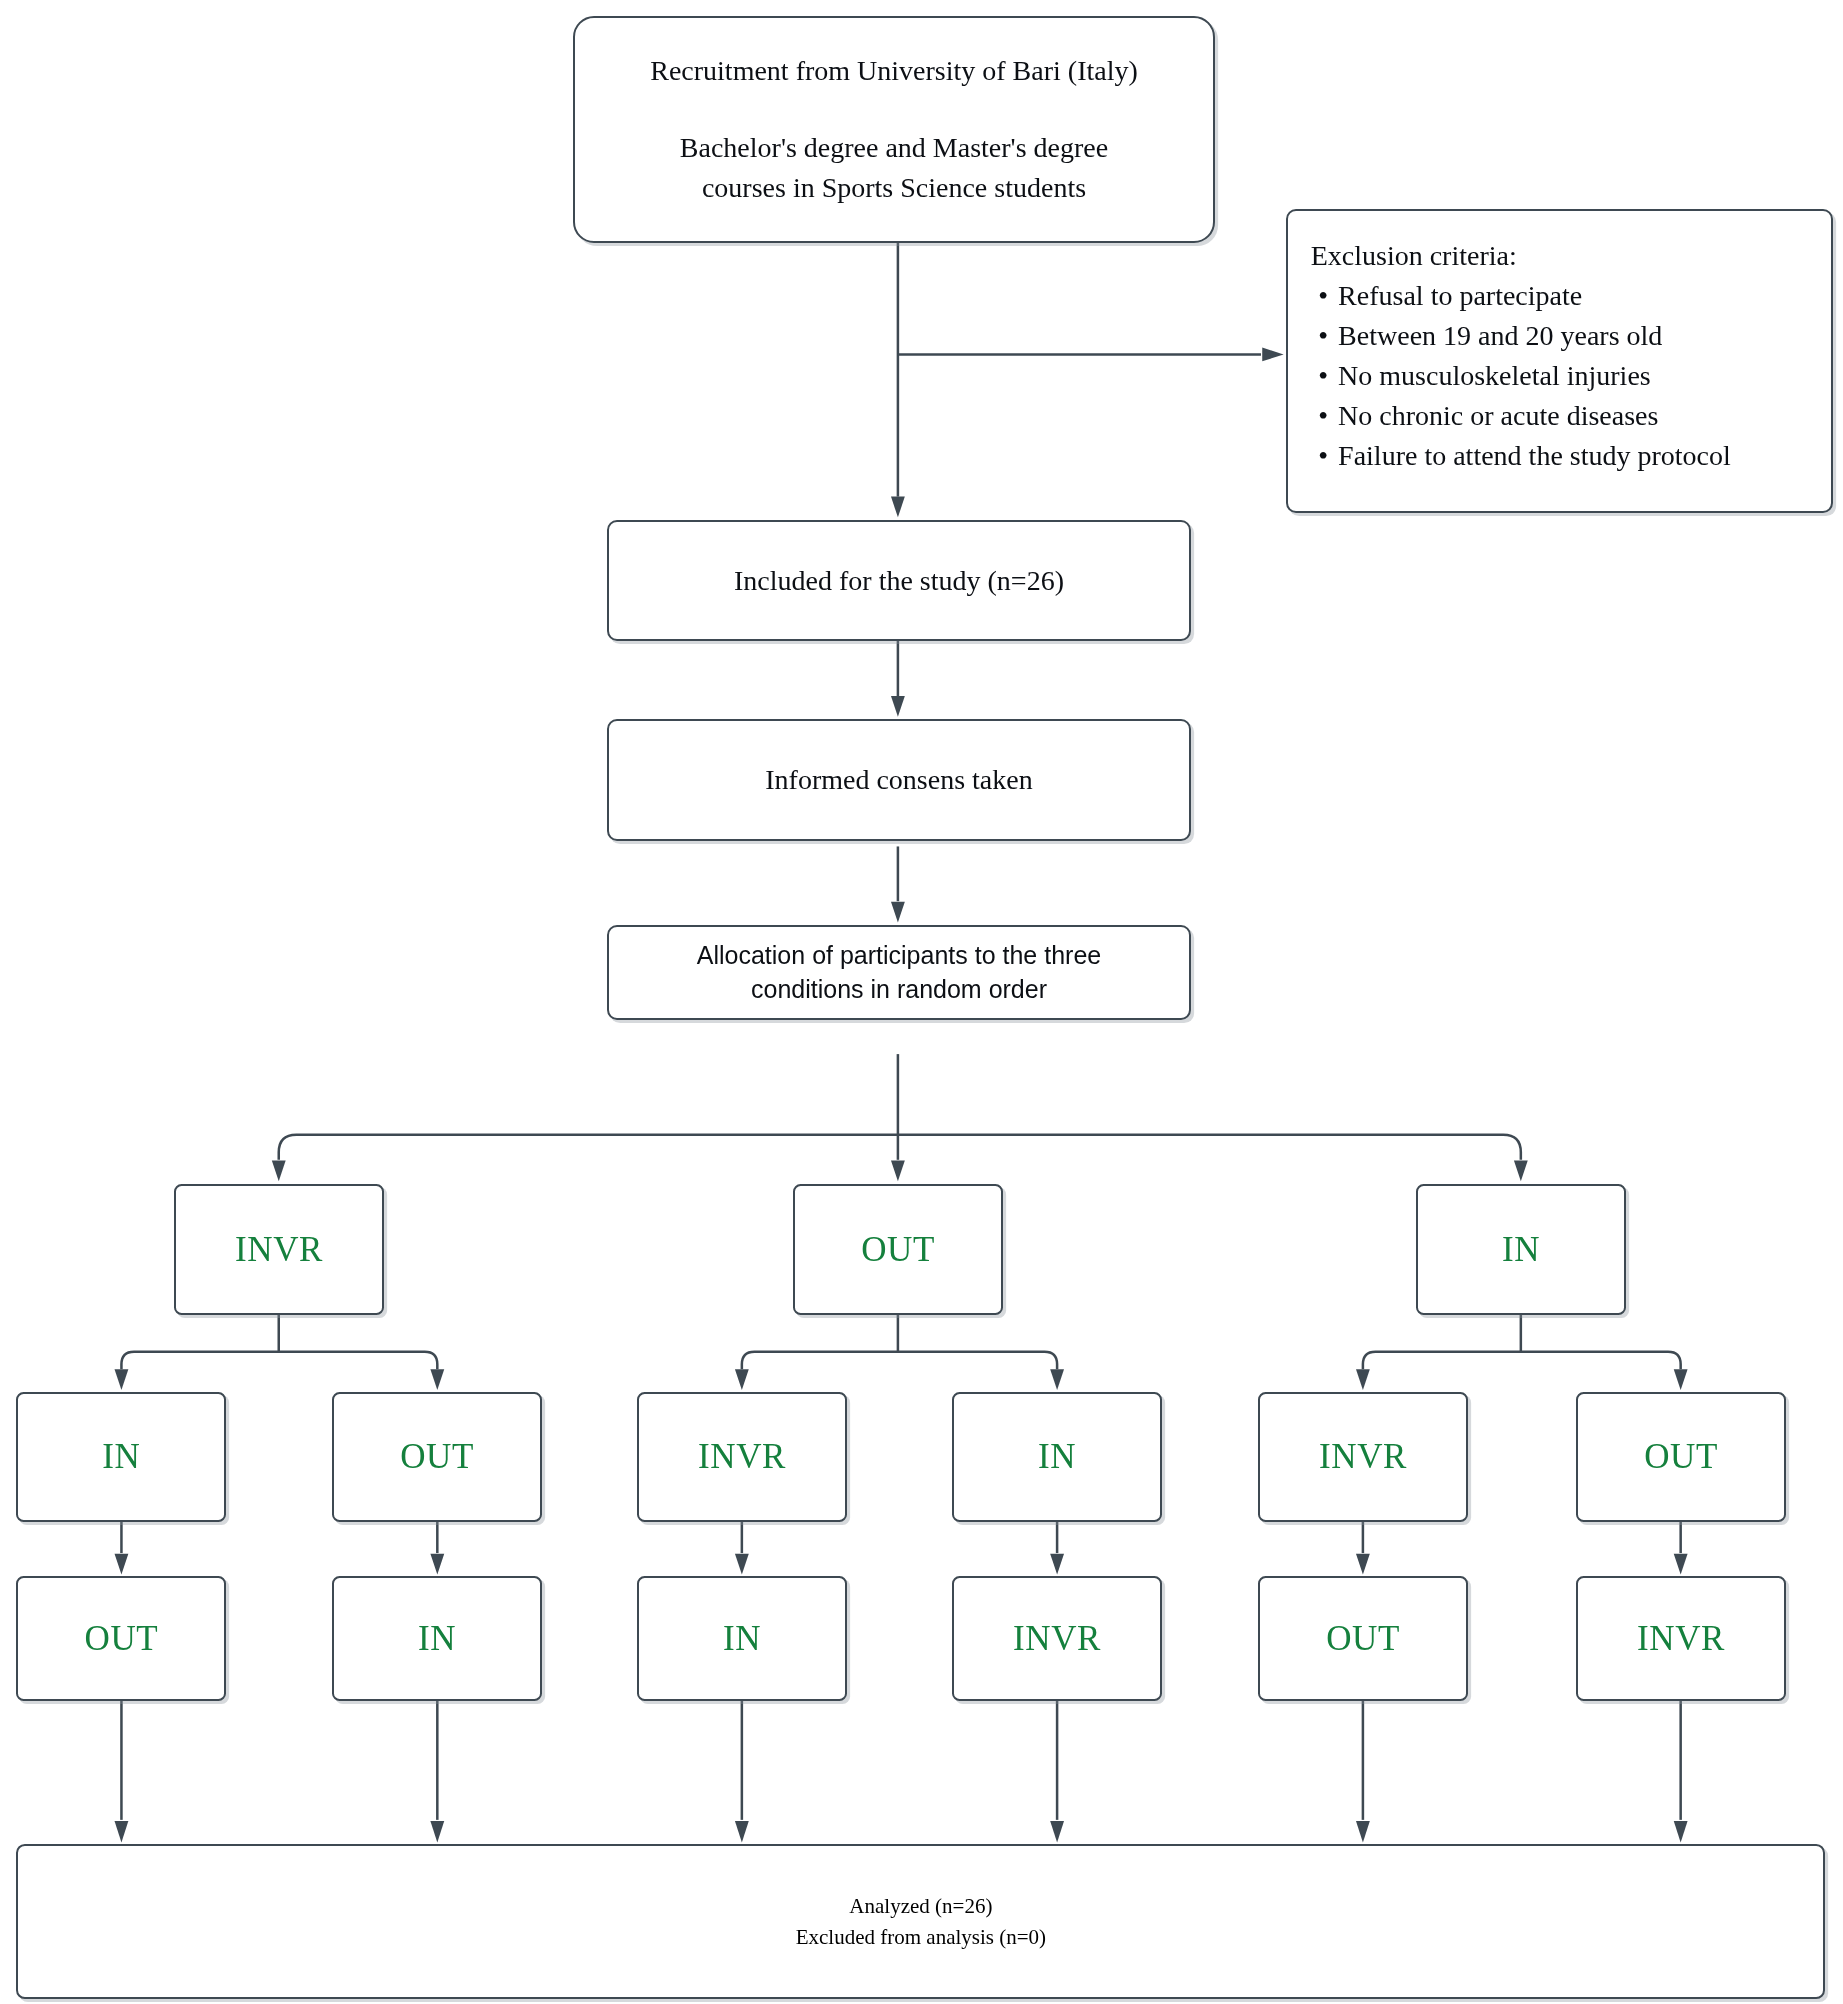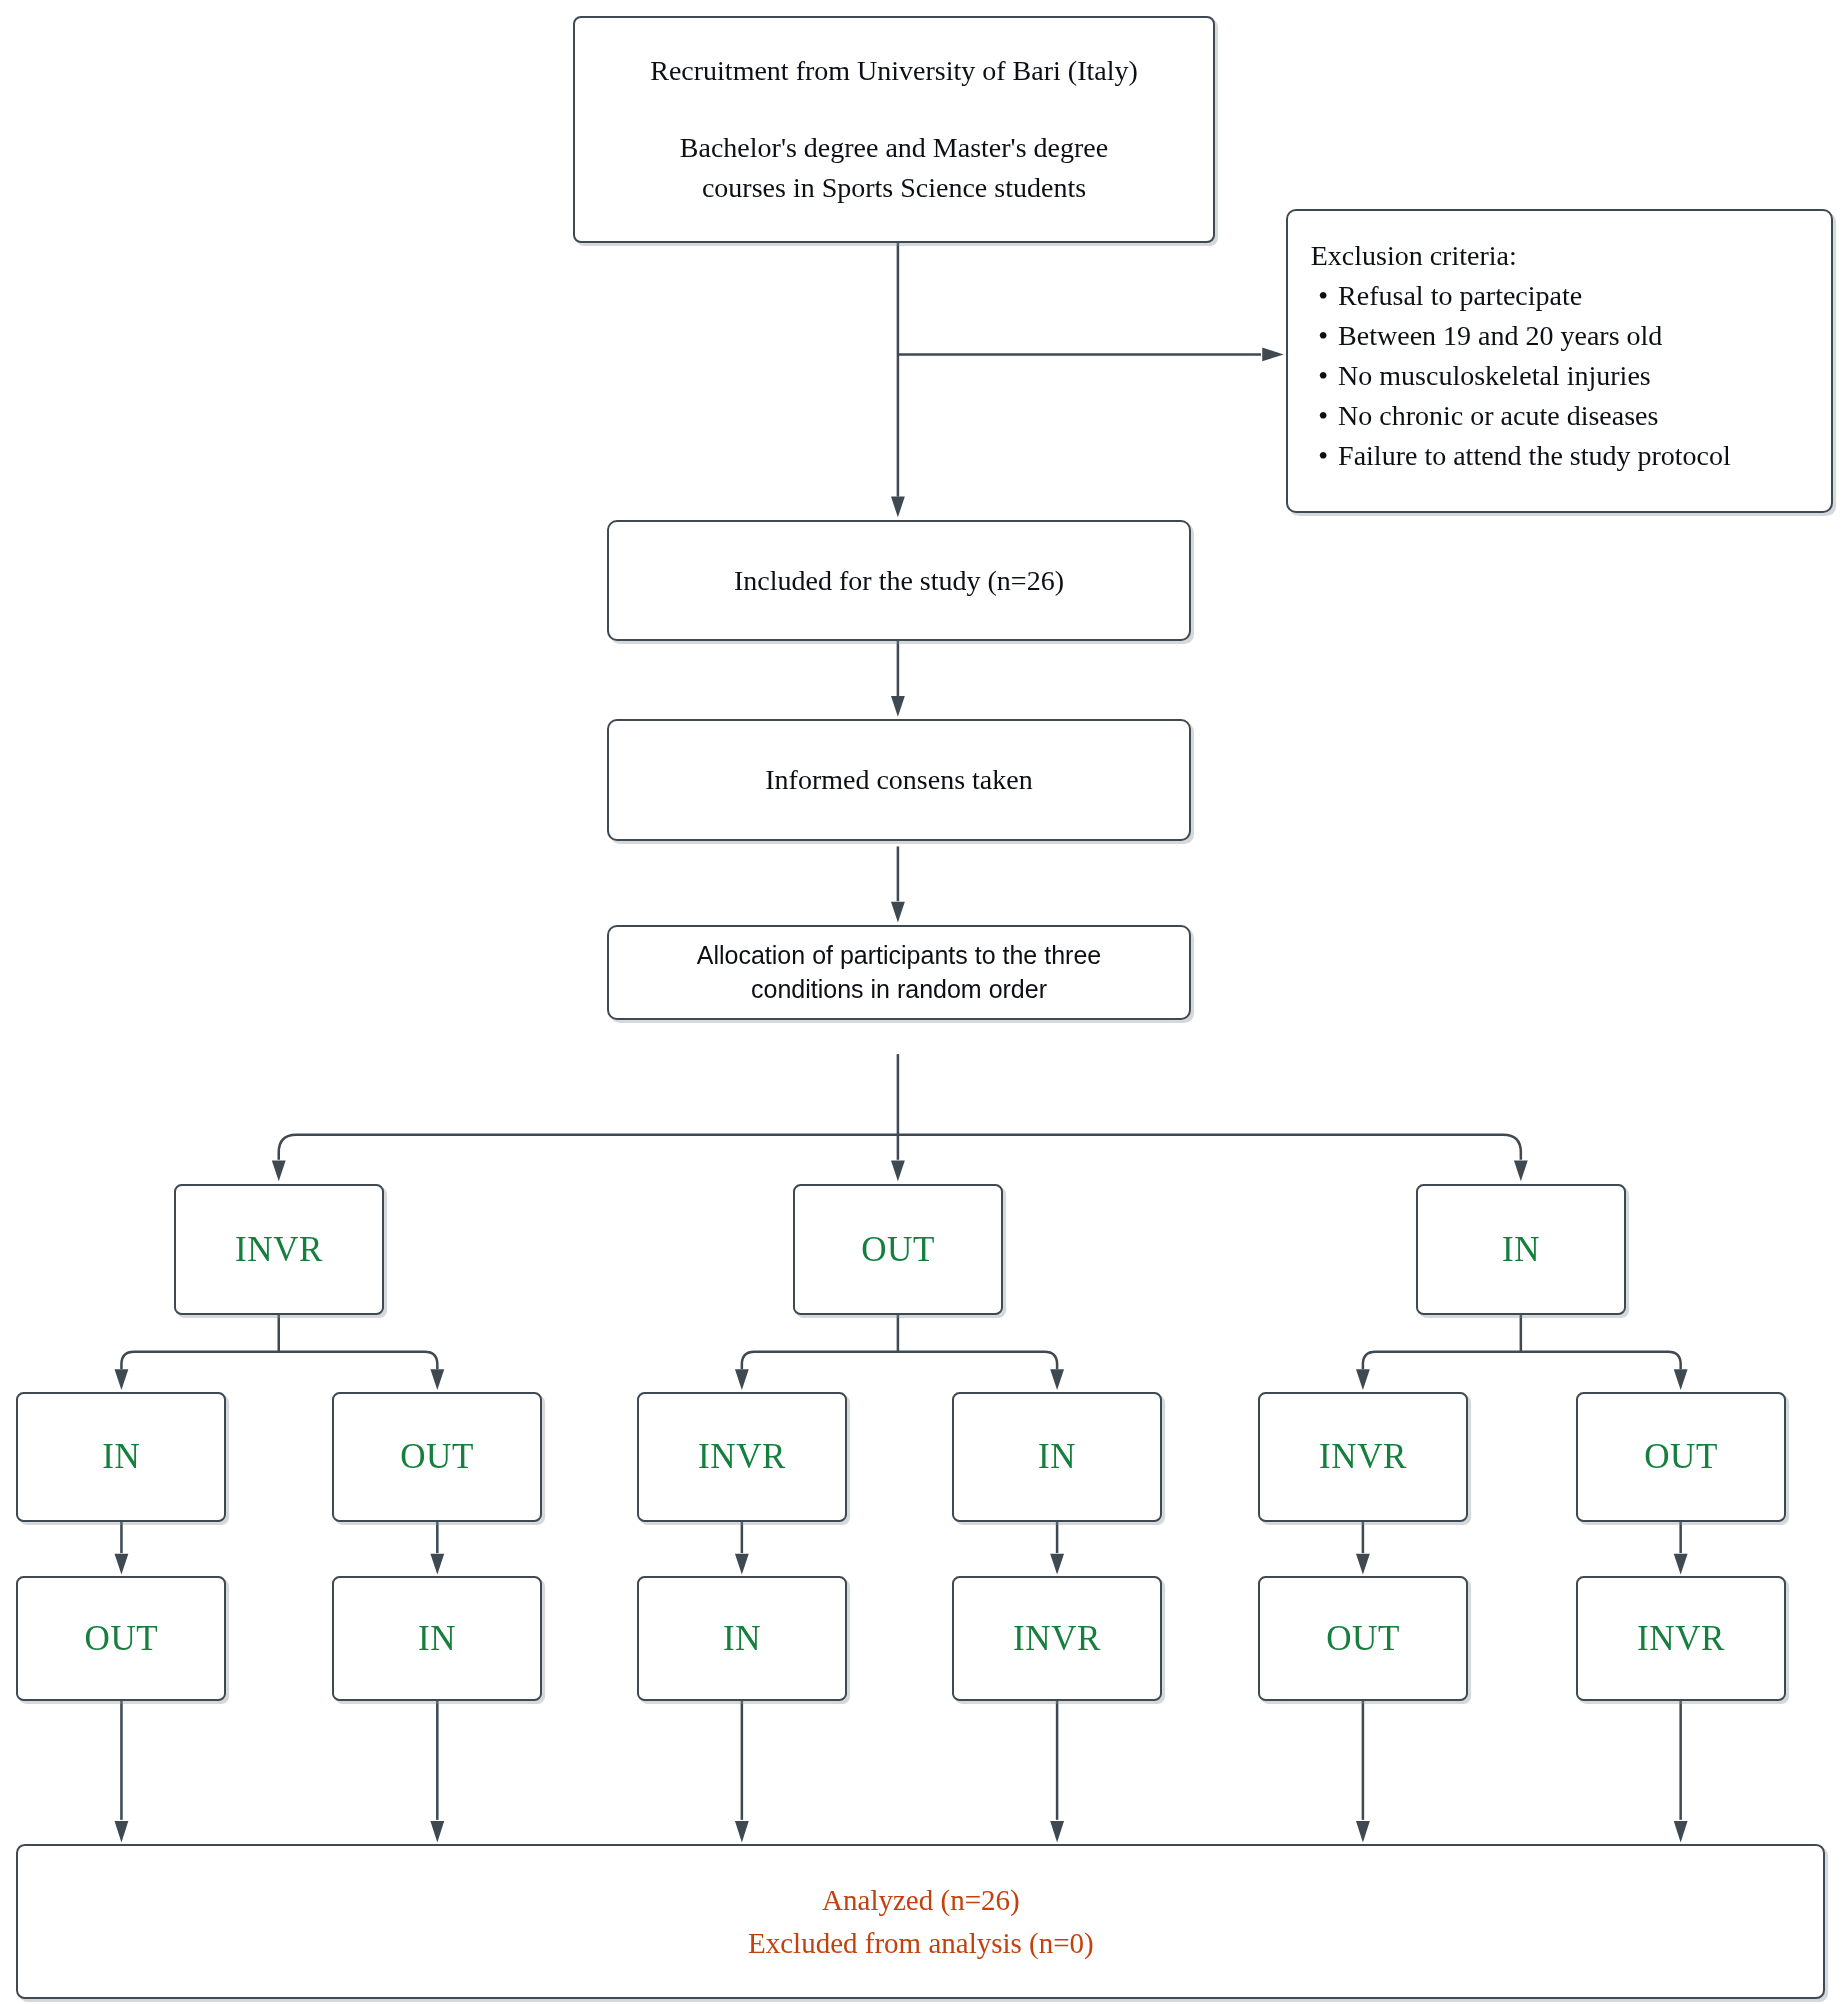--- a/index.html
+++ b/index.html
@@ -23,21 +23,21 @@
     box-sizing: border-box;
     background: #ffffff;
     border: 2.2px solid #3E4952;
     box-shadow: 3.1px 3.1px 0 rgba(138,146,154,0.35);
     display: flex;
     flex-direction: column;
     align-items: center;
     justify-content: center;
     text-align: center;
   }
-  .r20 { border-radius: 8px; }
+  .r20 { border-radius: 21px; }
   .r16 { border-radius: 10px; }
   .r14 { border-radius: 8.8px; }
   .r12 { border-radius: 7.6px; }
   .txt { font-size: 28px; line-height: 1.42; color: #0c0f14; }
   .nowrap { white-space: nowrap; }
   .gap-top { margin-top: 38px; }
   .excl {
     align-items: flex-start;
     justify-content: flex-start;
     text-align: left;
@@ -49,21 +49,21 @@
   .cond-label {
     font-size: 35px;
     color: #15803d;
     letter-spacing: 0.6px;
   }
   .sans {
     font-family: "Liberation Sans", "DejaVu Sans", sans-serif;
     font-size: 25px;
     line-height: 1.34;
   }
-  .analyzed-line { font-size: 29px; line-height: 1.45; color: #c2410c; }
+  .analyzed-line { font-size: 21px; line-height: 1.45; color: #000000; }
 </style>
 </head>
 <body>
 
 <div class="canvas">
 
   <svg class="connectors" viewBox="0 0 2929 3186" xmlns="http://www.w3.org/2000/svg">
     <g stroke="#3E4952" stroke-width="4" fill="none">
 
       <path d="M1427 385 V789"></path>

